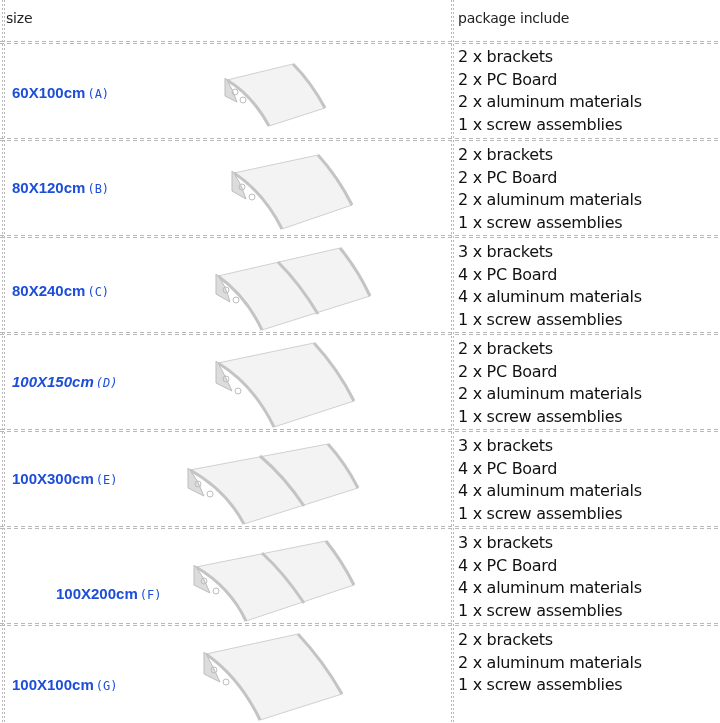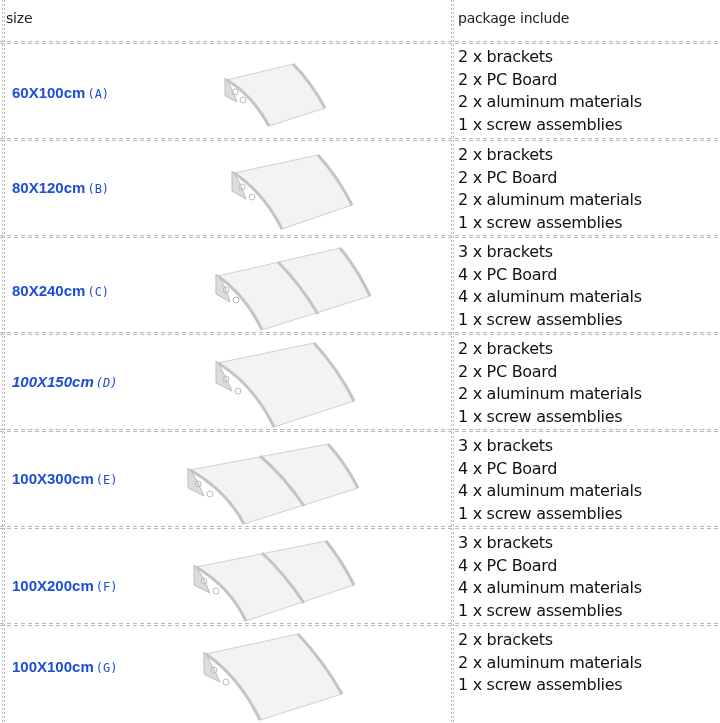--- a/index.html
+++ b/index.html
@@ -226,42 +226,42 @@
     </svg>
     <ul class="pkg-list" style="top:3px;">
       <li>3 x brackets</li>
       <li>4 x PC Board</li>
       <li>4 x aluminum materials</li>
       <li>1 x screw assemblies</li>
     </ul>
   </div>
 
   <div class="row" style="top:529px;height:94px;">
-    <div class="size-label" style="top:48px;">
+    <div class="size-label" style="top:56px;margin-left:44px;">
       <span>100X200cm</span><span class="suffix">(F)</span>
     </div>
     <svg class="product-image" style="left:186px;top:8px;" width="170" height="86" viewBox="0 0 170 86">
       <path d="M10 30 L140 4 Q156 24 168 48 L60 84 Q44 50 10 30 Z" fill="#f3f3f3" stroke="#d0d0d0" stroke-width="1"></path>
       <path d="M140 4 Q156 24 168 48" fill="none" stroke="#c4c4c4" stroke-width="3"></path>
       <path d="M10 30 Q44 50 60 84" fill="none" stroke="#c4c4c4" stroke-width="3"></path>
       <path d="M76 16 Q98 36 118 66" fill="none" stroke="#c4c4c4" stroke-width="3"></path>
       <path d="M8 28 L8 48 L24 56 Q18 40 10 30 Z" fill="#dcdcdc" stroke="#bdbdbd" stroke-width="1"></path>
       <circle cx="18" cy="44" r="3" fill="none" stroke="#bdbdbd" stroke-width="1"></circle>
       <circle cx="30" cy="54" r="3" fill="none" stroke="#bdbdbd" stroke-width="1"></circle>
     </svg>
     <ul class="pkg-list" style="top:3px;">
       <li>3 x brackets</li>
       <li>4 x PC Board</li>
       <li>4 x aluminum materials</li>
       <li>1 x screw assemblies</li>
     </ul>
   </div>
 
   <div class="row" style="top:626px;height:97px;">
-    <div class="size-label" style="top:32px;text-align:center;">
+    <div class="size-label" style="top:50px;text-align:center;">
       <span>100X100cm</span><span class="suffix">(G)</span>
     </div>
     <svg class="product-image" style="left:194px;top:4px;" width="150" height="92" viewBox="0 0 150 92">
       <path d="M12 24 L104 4 Q130 32 148 64 L66 90 Q46 48 12 24 Z" fill="#f3f3f3" stroke="#d0d0d0" stroke-width="1"></path>
       <path d="M104 4 Q130 32 148 64" fill="none" stroke="#c4c4c4" stroke-width="3"></path>
       <path d="M12 24 Q46 48 66 90" fill="none" stroke="#c4c4c4" stroke-width="3"></path>
       <path d="M10 22 L10 44 L26 52 Q20 38 12 24 Z" fill="#dcdcdc" stroke="#bdbdbd" stroke-width="1"></path>
       <circle cx="20" cy="40" r="3" fill="none" stroke="#bdbdbd" stroke-width="1"></circle>
       <circle cx="32" cy="52" r="3" fill="none" stroke="#bdbdbd" stroke-width="1"></circle>
     </svg>

